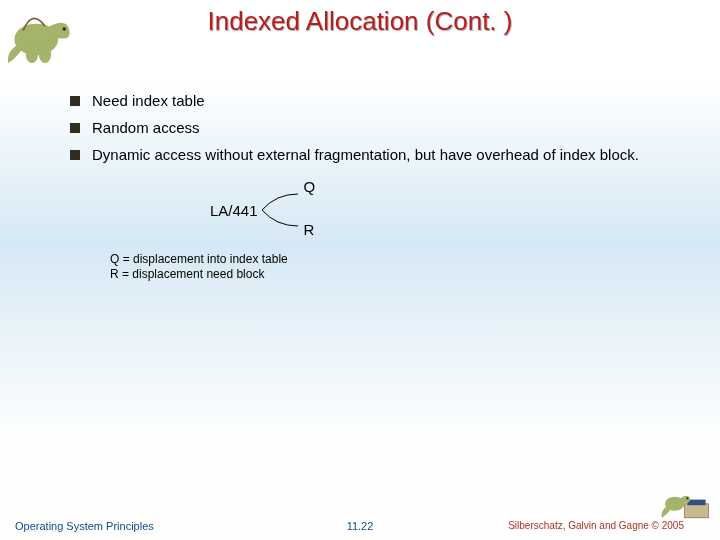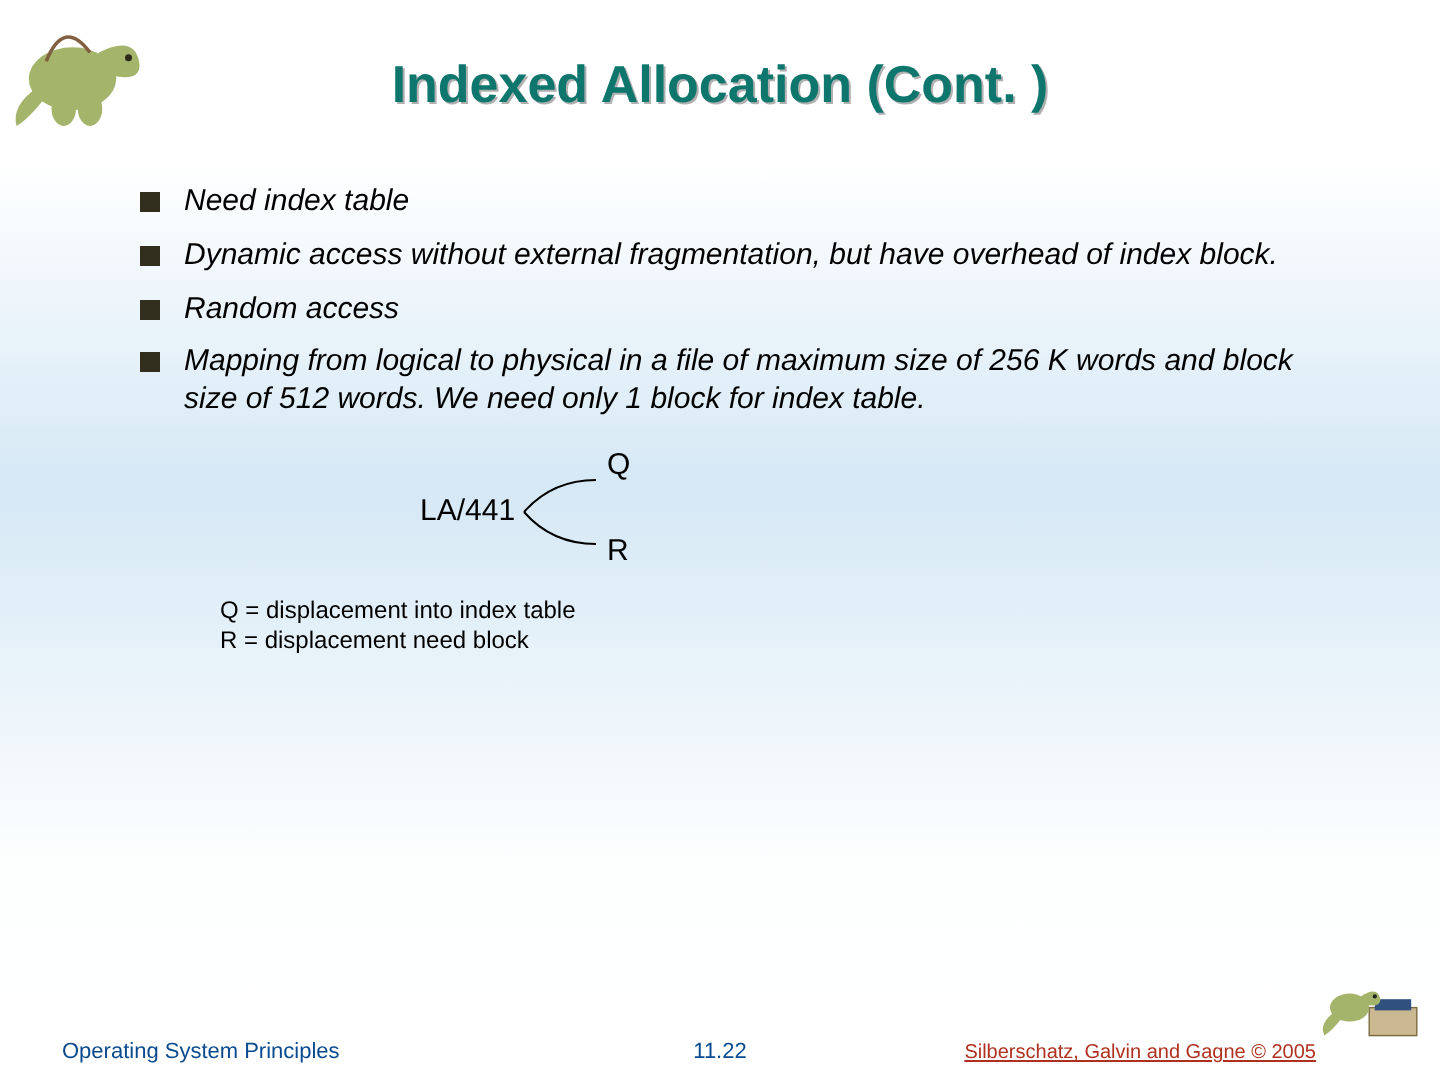--- a/index.html
+++ b/index.html
@@ -10,24 +10,24 @@
     font-family: Arial, Helvetica, sans-serif;
     overflow: hidden;
   }
   body {
     background: linear-gradient(to bottom, #ffffff 0%, #ffffff 15%, #d5e8f5 45%, #fdfefe 80%, #ffffff 100%);
     position: relative;
   }
   .title {
     text-align: center;
     font-size: 26px;
-    font-weight: bold;
-    color: #0f766e;
+    font-weight: normal;
+    color: #b91c1c;
     text-shadow: 1px 1px 0 #b0b0b0;
-    padding-top: 27px;
+    padding-top: 6px;
   }
   .content {
     position: absolute;
     top: 92px;
     left: 70px;
     right: 60px;
   }
   .bullet-row {
     display: flex;
     align-items: flex-start;
@@ -37,21 +37,21 @@
     color: #000;
   }
   .sq {
     width: 10px;
     height: 10px;
     background: #322e1e;
     flex: 0 0 auto;
     margin-top: 4px;
     margin-right: 12px;
   }
-  .btext { flex: 1; font-style: italic; }
+  .btext { flex: 1; }
   .diagram {
     margin-top: 26px;
     margin-left: 140px;
     font-size: 15px;
   }
   .diagram-row {
     display: flex;
     align-items: center;
   }
   .branch {
@@ -83,47 +83,46 @@
     position: absolute;
     right: 6px;
     bottom: 18px;
     width: 56px;
     height: 42px;
   }
   .dino-right svg { width: 100%; height: 100%; }
   .footer {
     position: absolute;
     bottom: 8px;
-    left: 17px;
+    left: 1px;
     right: 0;
     display: flex;
     justify-content: space-between;
-    align-items: flex-end;
+    align-items: flex-start;
     padding: 0 10px 0 14px;
     font-size: 10px;
   }
   .footer-left {
     color: #0a4a8f;
     font-weight: normal;
     font-size: 11px;
   }
   .footer-center {
     position: absolute;
     left: 50%;
     transform: translateX(-50%);
     bottom: 8px;
     color: #0a4a8f;
     font-size: 11px;
     margin-top: 44px;
   }
   .footer-right {
     color: #b03020;
     font-size: 10px;
-    margin-right: 52px;
-    text-decoration: underline;
+    margin-right: 26px;
   }
 </style>
 </head>
 <body>
 
 <div class="dino-left">
   <svg viewBox="0 0 100 80">
     <ellipse cx="40" cy="45" rx="25" ry="18" fill="#a4b46a"></ellipse>
     <path d="M55 30 Q75 20 78 35 Q80 45 68 44 Q58 44 55 30 Z" fill="#a4b46a"></path>
     <circle cx="72" cy="33" r="2" fill="#2a2a1a"></circle>
@@ -136,29 +135,25 @@
 
 <div class="title">Indexed Allocation (Cont. )</div>
 
 <div class="content">
   <div class="bullet-row">
     <div class="sq"></div>
     <div class="btext">Need index table</div>
   </div>
   <div class="bullet-row">
     <div class="sq"></div>
-    <div class="btext">Dynamic access without external fragmentation, but have overhead of index block.</div>
-  </div>
-  <div class="bullet-row">
-    <div class="sq"></div>
     <div class="btext">Random access</div>
   </div>
   <div class="bullet-row">
     <div class="sq"></div>
-    <div class="btext">Mapping from logical to physical in a file of maximum size of 256 K words and block size of 512 words.  We need only 1 block for index table.</div>
+    <div class="btext">Dynamic access without external fragmentation, but have overhead of index block.</div>
   </div>
 
   <div class="diagram">
     <div class="diagram-row">
       <span>LA/441</span>
       <div class="branch">
         <svg width="70" height="44" viewBox="0 0 70 44">
           <path d="M4 22 Q 18 6 40 6" stroke="#000" stroke-width="1" fill="none"></path>
           <path d="M4 22 Q 18 38 40 38" stroke="#000" stroke-width="1" fill="none"></path>
           <text x="44" y="10" font-size="15" fill="#000"></text>

